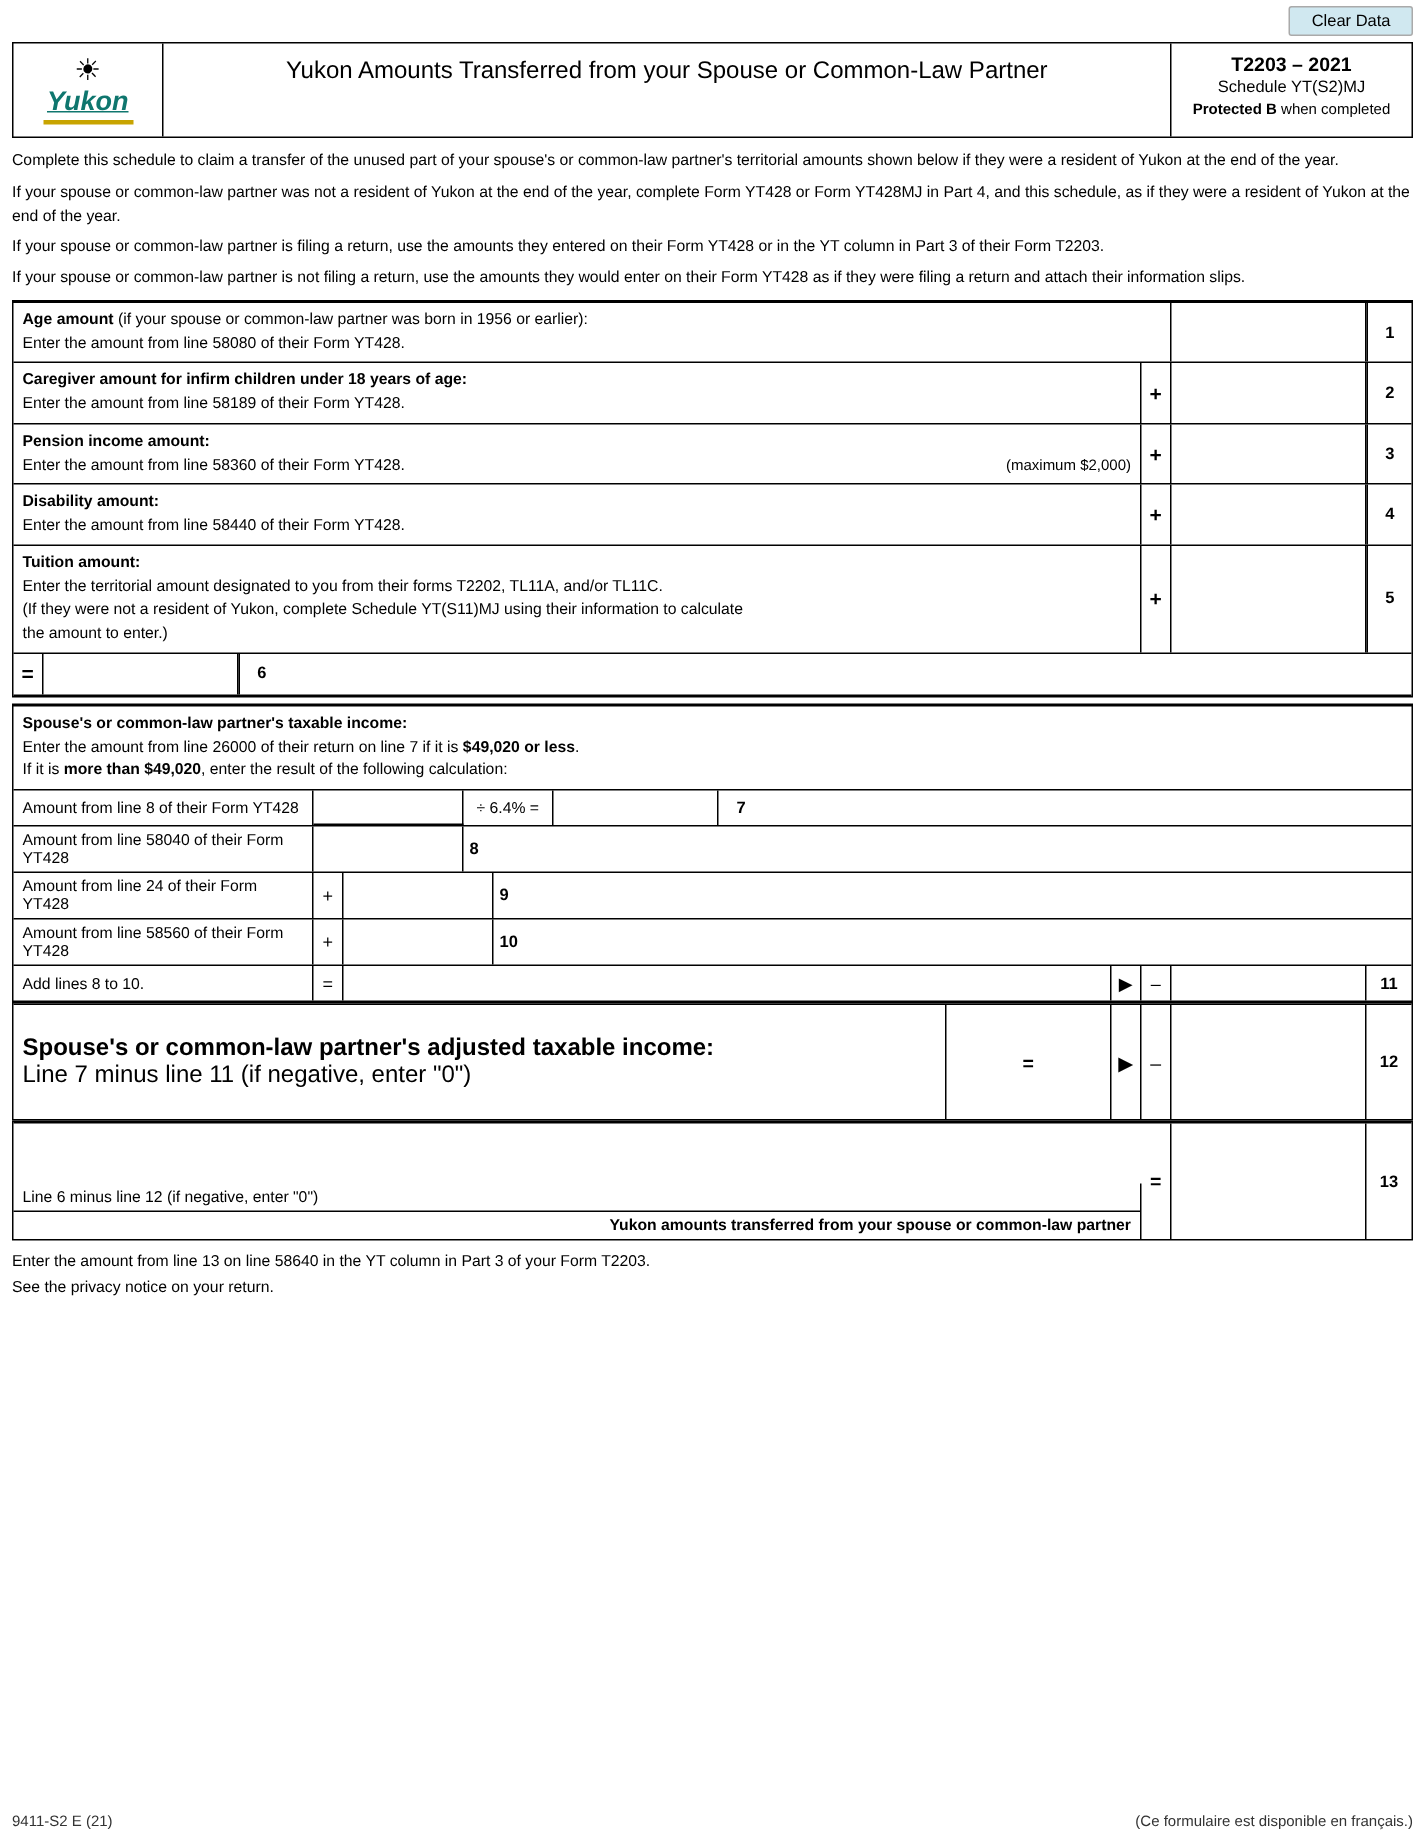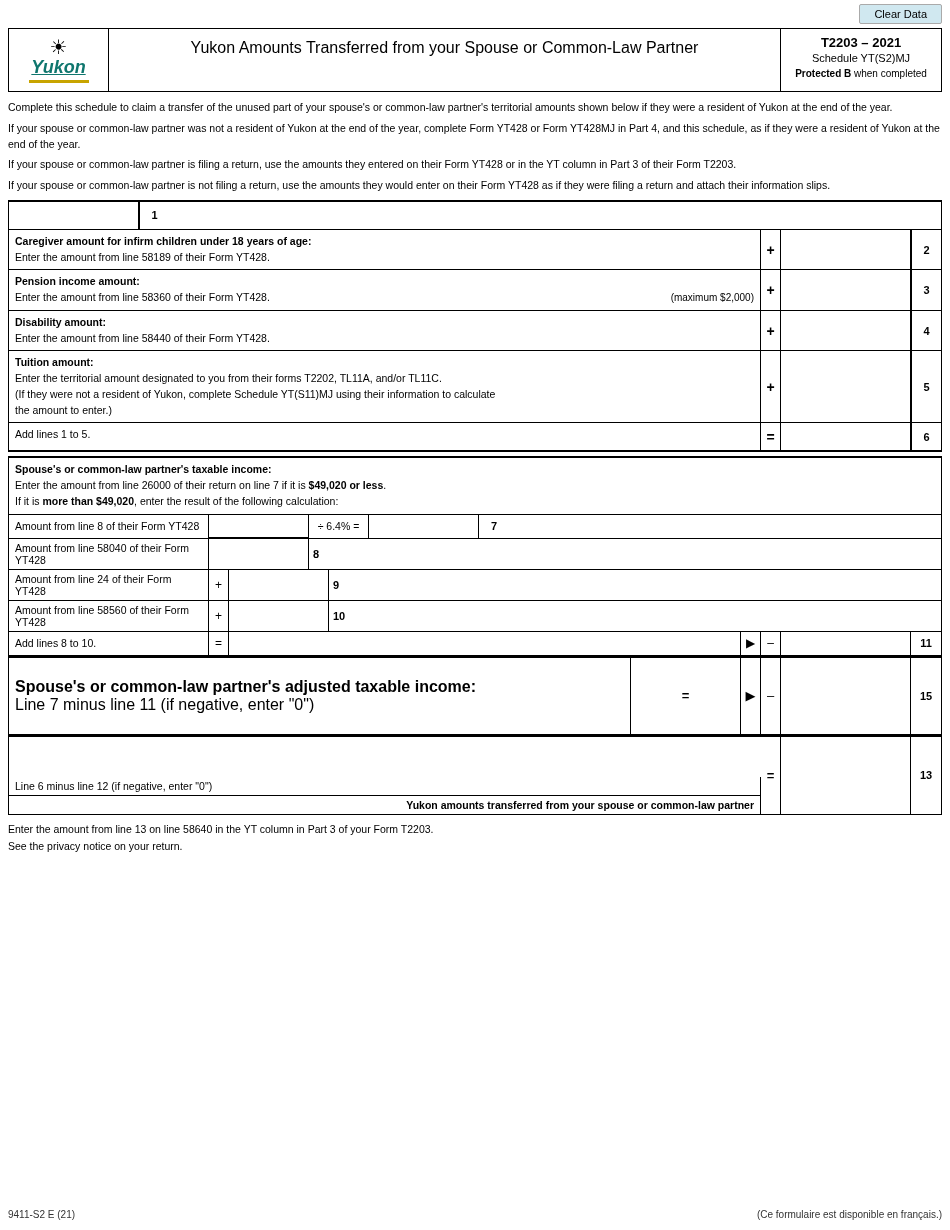--- a/index.html
+++ b/index.html
@@ -533,20 +533,24 @@
   <div class="instructions">
     <p>Complete this schedule to claim a transfer of the unused part of your spouse's or common-law partner's territorial amounts shown below if they were a resident of Yukon at the end of the year.</p>
     <p>If your spouse or common-law partner was not a resident of Yukon at the end of the year, complete Form YT428 or Form YT428MJ in Part 4, and this schedule, as if they were a resident of Yukon at the end of the year.</p>
     <p>If your spouse or common-law partner is filing a return, use the amounts they entered on their Form YT428 or in the YT column in Part 3 of their Form T2203.</p>
     <p>If your spouse or common-law partner is not filing a return, use the amounts they would enter on their Form YT428 as if they were filing a return and attach their information slips.</p>
   </div>
 
   <div class="form-section border-box border-top-thick">
 
     <div class="form-row">
+      <div class="row-label">
+        <strong>Age amount</strong><span> (if your spouse or common-law partner was born in 1956 or earlier):</span><br>
+        <span>Enter the amount from line 58080 of their Form YT428.</span>
+      </div>
       <div class="row-input">
         <input type="text" style="">
       </div>
       <div class="row-number-box">1</div>
     </div>
 
     <div class="form-row">
       <div class="row-label">
         <strong>Caregiver amount for infirm children under 18 years of age:</strong><br>
         <span>Enter the amount from line 58189 of their Form YT428.</span>
@@ -591,21 +595,20 @@
         <span>the amount to enter.)</span>
       </div>
       <div class="row-operator">+</div>
       <div class="row-input">
         <input type="text" style="">
       </div>
       <div class="row-number-box">5</div>
     </div>
 
     <div class="form-row">
-      <div class="row-label">Add lines 1 to 5.</div>
       <div class="row-operator">=</div>
       <div class="row-input">
         <input type="text" style="">
       </div>
       <div class="row-number-box">6</div>
     </div>
   </div>
 
   <div class="border-box" style="margin-top:4px; border-top: 2px solid #000;">
 
@@ -674,21 +677,21 @@
       <div class="adj-label">
         <strong>Spouse's or common-law partner's adjusted taxable income:</strong><br>
         <span>Line 7 minus line 11 (if negative, enter "0")</span>
       </div>
       <div class="adj-eq">=</div>
       <div class="adj-arrow">▶</div>
       <div class="adj-minus">–</div>
       <div class="adj-input">
         <input type="text" style="">
       </div>
-      <div class="adj-num">15</div>
+      <div class="adj-num">12</div>
     </div>
   </div>
 
   <div class="border-box" style="border-top: 1px solid #000;">
     <div class="yukon-row">
       <div class="yukon-label-area">
         <div class="yukon-label-top">Line 6 minus line 12 (if negative, enter "0")</div>
         <div class="yukon-label-bottom">
           <strong>Yukon amounts transferred from</strong>&nbsp;<strong>your spouse or common-law partner</strong>
         </div>

